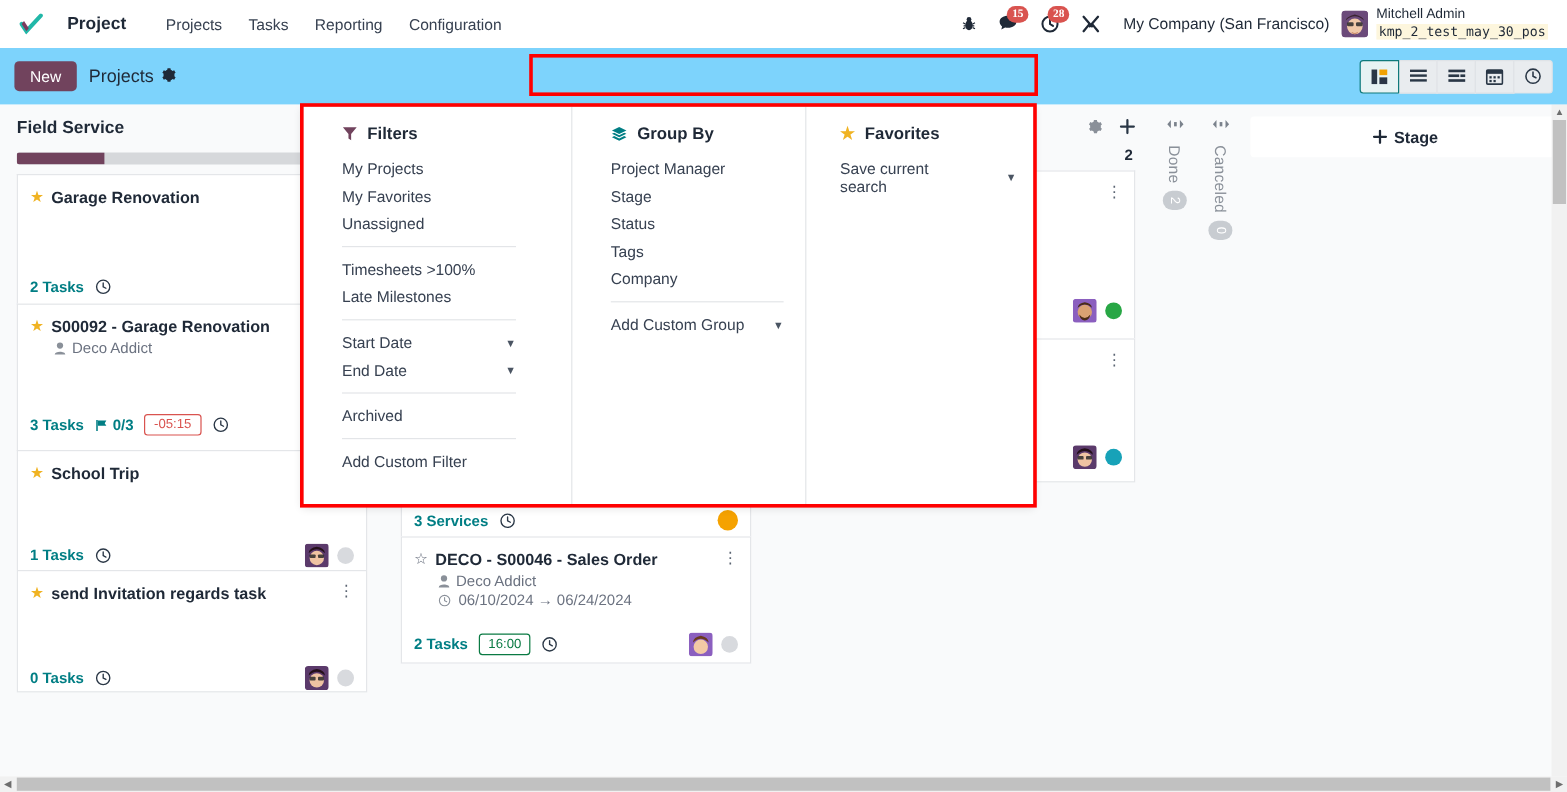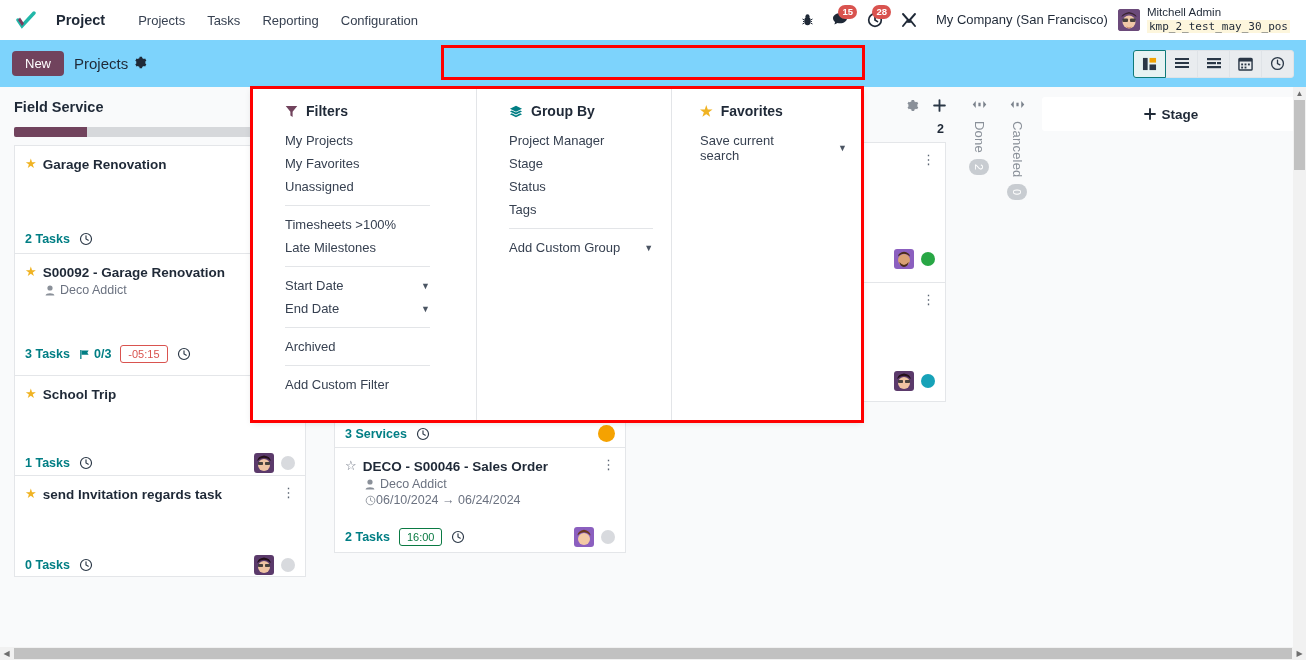--- a/index.html
+++ b/index.html
@@ -28,20 +28,21 @@
   .nav-menu { display: flex; align-items: center; gap: 0; margin-left: 22px; }
   .nav-item {
     font-size: 13px; color: #374151; padding: 6px 11px;
     cursor: pointer; white-space: nowrap;
   }
   .nav-right { margin-left: auto; display: flex; align-items: center; gap: 0; }
   .nav-icon-btn {
     position: relative; padding: 4px 9px; cursor: pointer;
     display: flex; align-items: center; justify-content: center;
     color: #1f2937;
+    font-family: Liberation Serif, serif;
   }
   .badge-count {
     position: absolute; top: -3px; right: 1px;
     background: #d9534f; color: #fff;
     border-radius: 9px; font-size: 9.5px; font-weight: 700;
     padding: 1px 4px; min-width: 15px; text-align: center;
     line-height: 12px;
   }
   .company-name { font-size: 13px; color: #1f2937; padding: 0 10px; cursor: pointer; white-space: nowrap; }
   .user-block { display: flex; align-items: center; gap: 7px; padding-right: 6px; cursor: pointer; }
@@ -127,21 +128,21 @@
     position: relative; cursor: pointer;
   }
   .kcard:last-child { border-bottom: 1px solid #e4e6e9; }
   .kcard-title-row { display: flex; align-items: flex-start; gap: 6px; }
   .star { font-size: 13px; line-height: 16px; flex-shrink: 0; }
   .star.on { color: #f0b323; }
   .star.off { color: #6b7280; }
   .kcard-title { font-size: 13.5px; font-weight: 700; color: #1f2937; line-height: 17px; }
   .kcard-menu { margin-left: auto; color: #5a6472; font-size: 13px; line-height: 14px; cursor: pointer; letter-spacing: 0; }
   .kcard-sub { display: flex; align-items: center; gap: 5px; font-size: 12.5px; color: #6b7280; padding-left: 20px; margin-top: 2px; }
-  .kcard-dates { display: flex; align-items: center; font-size: 12.5px; color: #6b7280; padding-left: 20px; margin-top: 2px; }
+  .kcard-dates { display: flex; align-items: center; gap: 6px; font-size: 12.5px; color: #6b7280; padding-left: 20px; margin-top: 2px; }
   .kcard-footer { display: flex; align-items: center; gap: 9px; margin-top: 8px; }
   .tasks-link { font-size: 12.5px; color: #017e84; font-weight: 700; cursor: pointer; }
   .flag-grp { display: flex; align-items: center; gap: 4px; font-size: 12.5px; color: #017e84; font-weight: 700; }
   .time-badge {
     font-size: 11px; padding: 2px 7px; border-radius: 3px;
     border: 1px solid #d9534f; color: #d9534f; background: #fff;
   }
   .time-badge.ok { border-color: #0a7a43; color: #0a7a43; }
   .clock-ico { color: #2a3746; display: flex; align-items: center; }
   .kcard-right { margin-left: auto; display: flex; align-items: center; gap: 7px; }
@@ -692,20 +693,21 @@
             <path d="M7.5 0.8 L14 4 L7.5 7.2 L1 4 Z" fill="#017e84"></path>
             <path d="M1 7 L7.5 10.2 L14 7 L12 6 L7.5 8.2 L3 6 Z" fill="#017e84"></path>
             <path d="M1 10 L7.5 13.2 L14 10 L12 9 L7.5 11.2 L3 9 Z" fill="#017e84"></path>
           </svg>
         <span>Group By</span>
       </div>
       <div class="sd-item">Project Manager</div>
       <div class="sd-item">Stage</div>
       <div class="sd-item">Status</div>
       <div class="sd-item">Tags</div>
+      <div class="sd-item">Company</div>
       <div class="sd-sep"></div>
       <div class="sd-item">
         <span>Add Custom Group</span>
         <span class="caret">▼</span>
       </div>
     </div>
 
     <div class="sd-col favorites">
       <div class="sd-head">
         <span style="color:#f0b323;font-size:14px">★</span>

